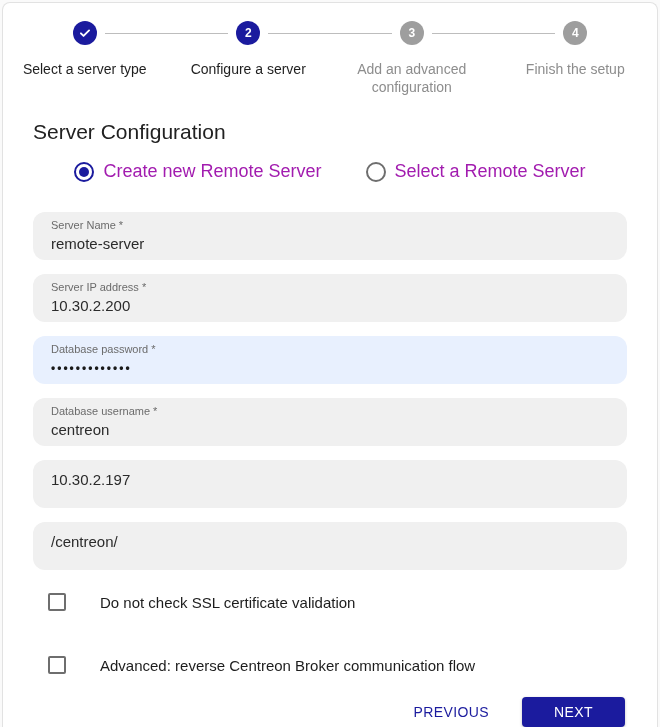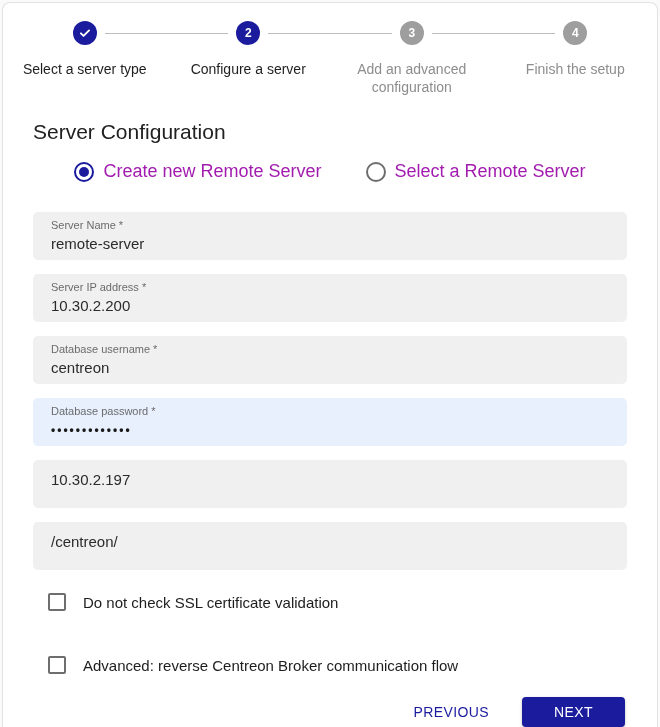--- a/index.html
+++ b/index.html
@@ -64,21 +64,21 @@
   }
   .radio-circle.selected { border-color: #1b1b9e; }
   .radio-dot { width: 10px; height: 10px; border-radius: 50%; background: #1b1b9e; }
   .radio-label { font-size: 18px; color: #a21caf; }
 
   
   .fields { margin: 30px 30px 0 30px; }
   .field {
     height: 48px;
     background: #f0f0f0;
-    border-radius: 5px;
+    border-radius: 12px;
     margin-bottom: 14px;
     padding: 7px 0 0 18px;
   }
   .field.autofilled { background: #e8f0fe; }
   .field-label { display: block; font-size: 11px; color: #6b6b6b; }
   .field-input {
     display: block;
     width: calc(100% - 10px);
     border: none; outline: none; background: transparent;
     font-family: "Liberation Sans", "DejaVu Sans", sans-serif;
@@ -89,21 +89,21 @@
   }
   .field-input.password {
     font-size: 12px;
     font-weight: bold;
     letter-spacing: 2px;
     color: #1a1a1a;
     margin-top: 6px;
   }
 
   
-  .checkbox-row { display: flex; align-items: flex-end; gap: 17px; margin-left: 36px; cursor: pointer; padding-left: 9px; }
+  .checkbox-row { display: flex; align-items: flex-end; gap: 34px; margin-left: 36px; cursor: pointer; padding-left: 9px; }
   .checkbox-row.first { margin-top: 23px; }
   .checkbox-row.second { margin-top: 45px; }
   .checkbox-box {
     width: 18px; height: 18px;
     border: 2px solid #6e6e6e;
     border-radius: 2px;
     background: #ffffff;
     flex-shrink: 0;
   }
   .checkbox-label { font-size: 15px; color: #1d1d1d; }
@@ -183,27 +183,27 @@
 
   <div class="fields">
     <div class="field">
       <span class="field-label">Server Name *</span>
       <input class="field-input" type="text" readonly="" value="remote-server" style="">
     </div>
     <div class="field">
       <span class="field-label">Server IP address *</span>
       <input class="field-input" type="text" readonly="" value="10.30.2.200" style="">
     </div>
-    <div class="field">
-      <span class="field-label">Database username *</span>
-      <input class="field-input" type="text" readonly="" value="centreon" style="">
-    </div>
     <div class="field autofilled">
       <span class="field-label">Database password *</span>
       <input class="field-input password" type="text" readonly="" value="•••••••••••••" style="">
+    </div>
+    <div class="field">
+      <span class="field-label">Database username *</span>
+      <input class="field-input" type="text" readonly="" value="centreon" style="">
     </div>
     <div class="field">
       <input class="field-input" type="text" readonly="" value="10.30.2.197" style="">
     </div>
     <div class="field">
       <input class="field-input" type="text" readonly="" value="/centreon/" style="">
     </div>
   </div>
 
   <label class="checkbox-row first">

